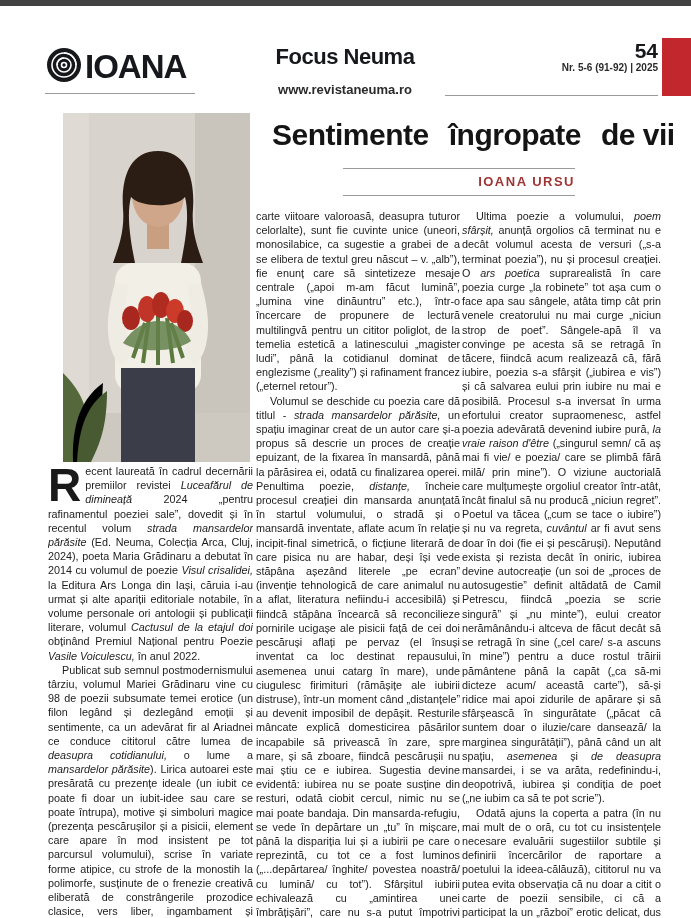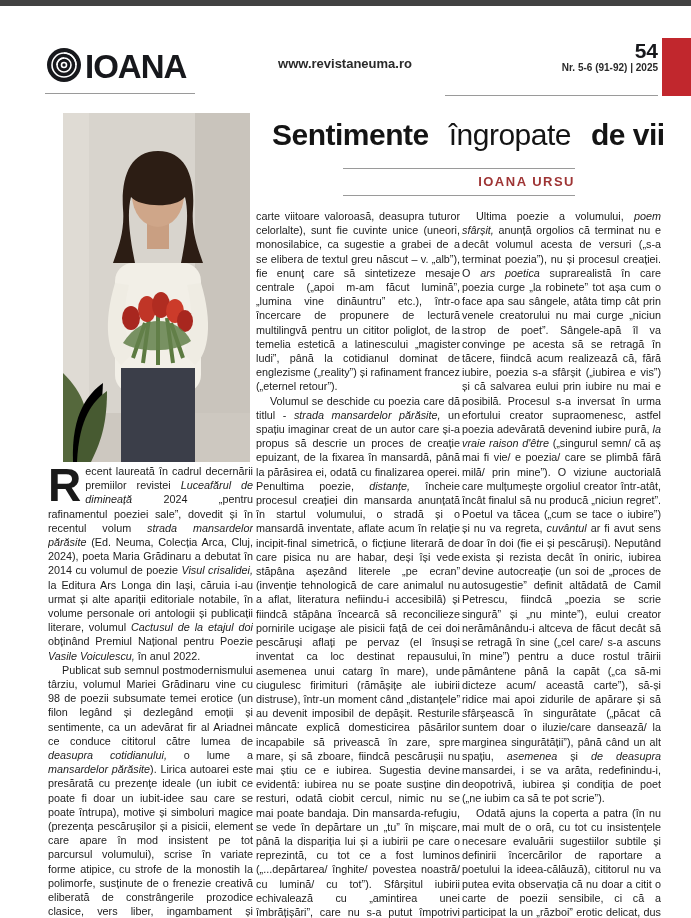--- a/index.html
+++ b/index.html
@@ -23,21 +23,21 @@
   .header-right{position:absolute;right:33px;top:40px;text-align:right;}
   .page-number{font-size:21px;font-weight:800;color:#17181c;line-height:22px;text-align:right;}
   .issue{font-size:10px;font-weight:600;color:#2a2a2a;}
   .right-underline{position:absolute;left:445px;right:33px;top:95px;height:1px;background:#9a9a9a;}
   .red-block{position:absolute;left:662px;top:38px;width:29px;height:58px;}
 
   
   .headline{position:absolute;left:258px;top:118px;width:402px;text-align:center;}
   .art-title{font-size:30px;letter-spacing:-0.5px;color:#141414;white-space:nowrap;}
   .t-heavy{font-weight:800;}
-  .t-light{font-weight:400;}
+  .t-light{font-weight:700;}
   .art-title span{margin:0 14px;}
   .author-block{
     width:232px;margin:16px auto 0;
     border-top:1px solid #9a9a9a;border-bottom:1px solid #9a9a9a;
     padding:5px 0 6px;
   }
   .author-name{font-size:13px;font-weight:700;letter-spacing:1.5px;text-align:right;}
 
   
   .photo{position:absolute;left:63px;top:113px;width:187px;height:349px;overflow:hidden;}
@@ -71,20 +71,21 @@
           <path d="M19 12 A7 7 0 0 0 12 19"></path>
           <circle cx="19" cy="19" r="2.5"></circle>
         </g>
       </svg>
     </span>
     <span class="logo-text">IOANA</span>
   </div>
   <div class="logo-underline"></div>
 
   <div class="header-center">
+    <div class="section-title">Focus Neuma</div>
     <div class="website">www.revistaneuma.ro</div>
   </div>
 
   <div class="header-right">
     <div class="page-number">54</div>
     <div class="issue">Nr. 5-6 (91-92) | 2025</div>
   </div>
   <div class="right-underline"></div>
   <div class="red-block" style="background: rgb(193, 39, 45);"></div>
 

